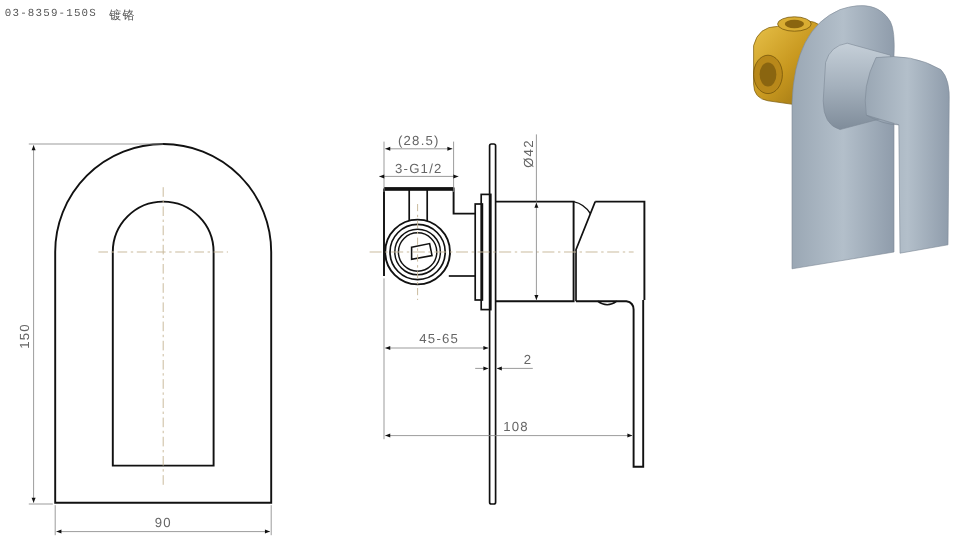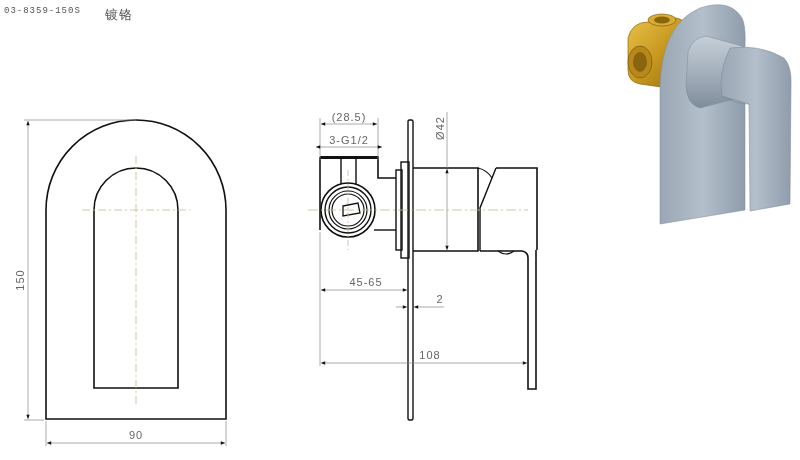--- a/index.html
+++ b/index.html
@@ -1,19 +1,19 @@
 <!DOCTYPE html>
 <html><head>
   <meta charset="utf-8">
   <style>
     html, body { margin: 0; padding: 0; background: #ffffff; }
     body { width: 800px; height: 460px; overflow: hidden; position: relative; font-family: "Liberation Sans", sans-serif; }
     .hdr { position: absolute; top: 6px; font-family: "Liberation Mono", monospace; font-size: 9px; color: #555; letter-spacing: 1px; }
     #model { left: 4px; }
-    #finish { left: 105px; font-family: "DejaVu Sans", sans-serif; font-size: 13px; text-align: center; }
+    #finish { left: 91px; font-family: "DejaVu Sans", sans-serif; font-size: 10px; text-align: center; }
     svg { position: absolute; left: 0; top: 0; }
     .dim { font-family: "Liberation Sans", sans-serif; font-size: 11px; fill: #666; letter-spacing: 1px; }
   </style>
 </head>
 <body>
 
 <div class="hdr" id="model">03-8359-150S</div>
 <div class="hdr" id="finish">镀铬</div>
 
 <svg width="800" height="460" viewBox="0 0 800 460">

